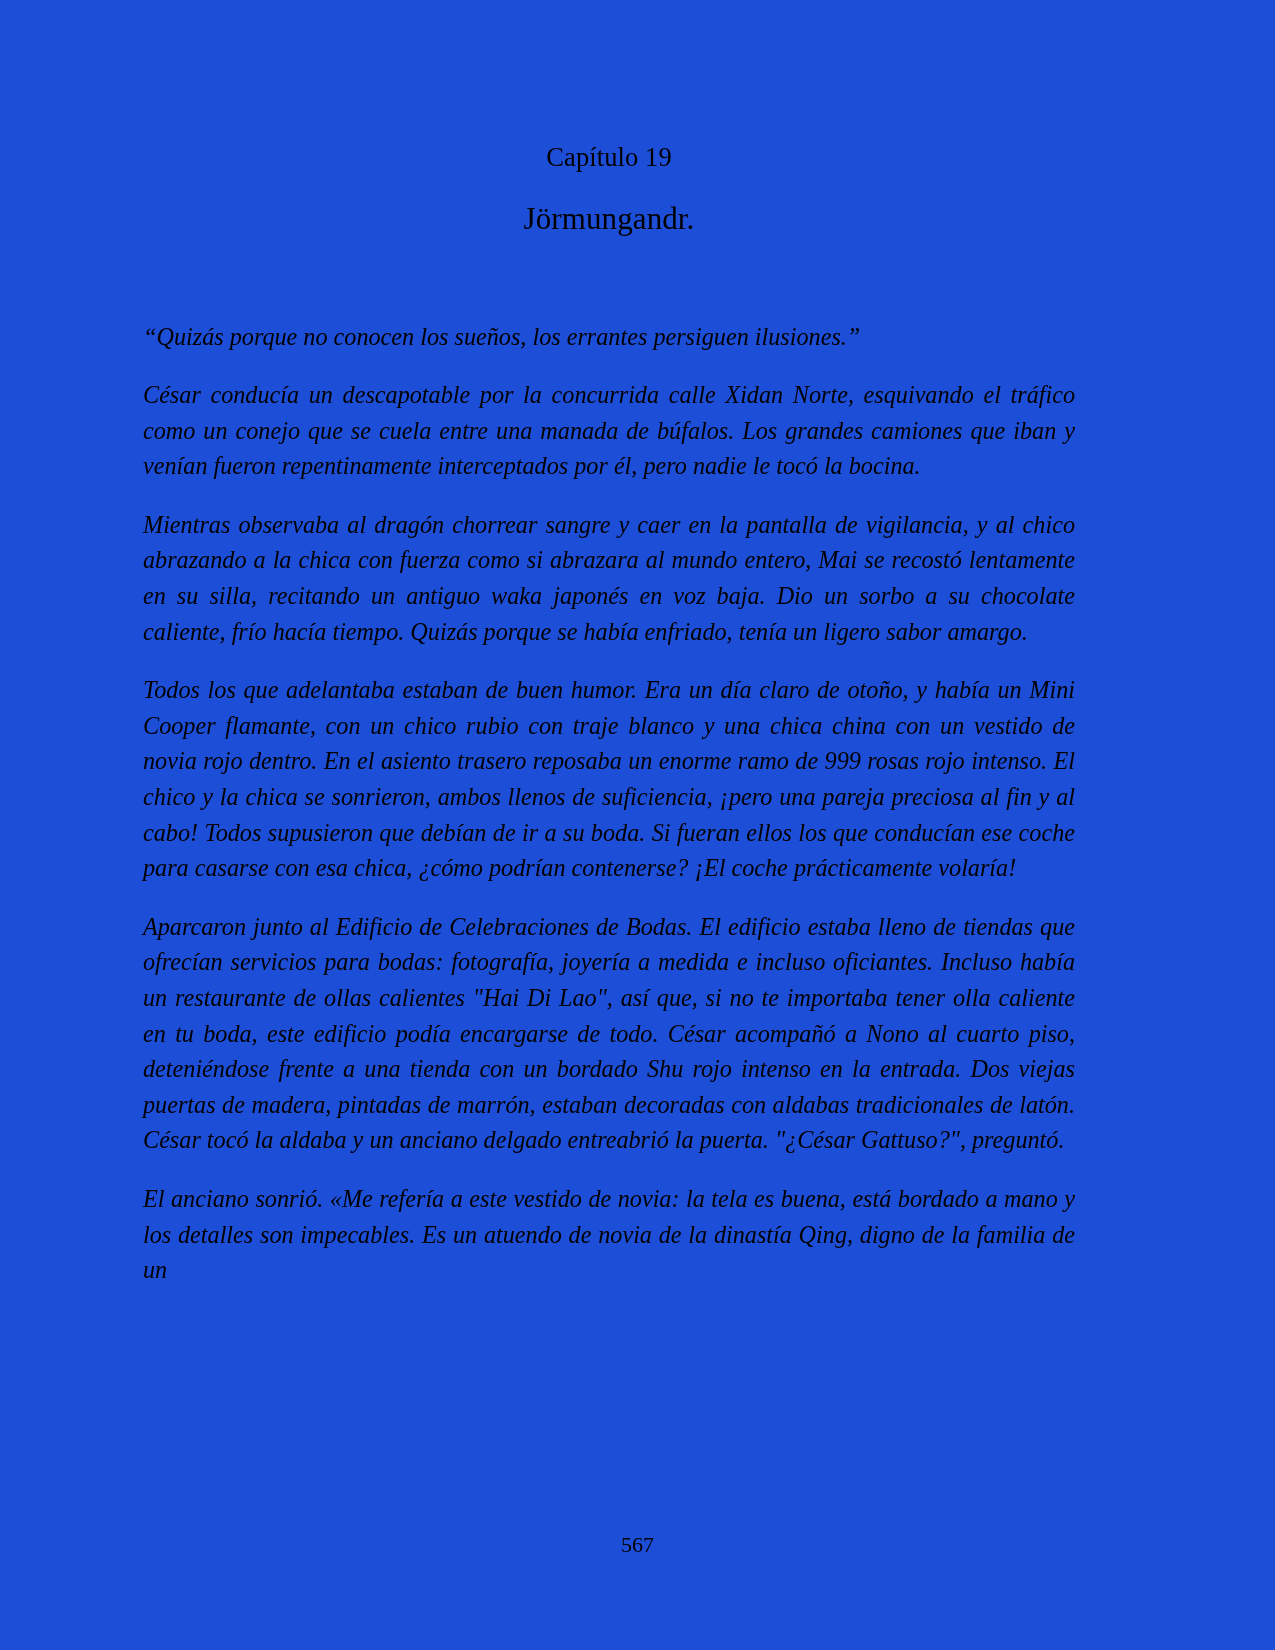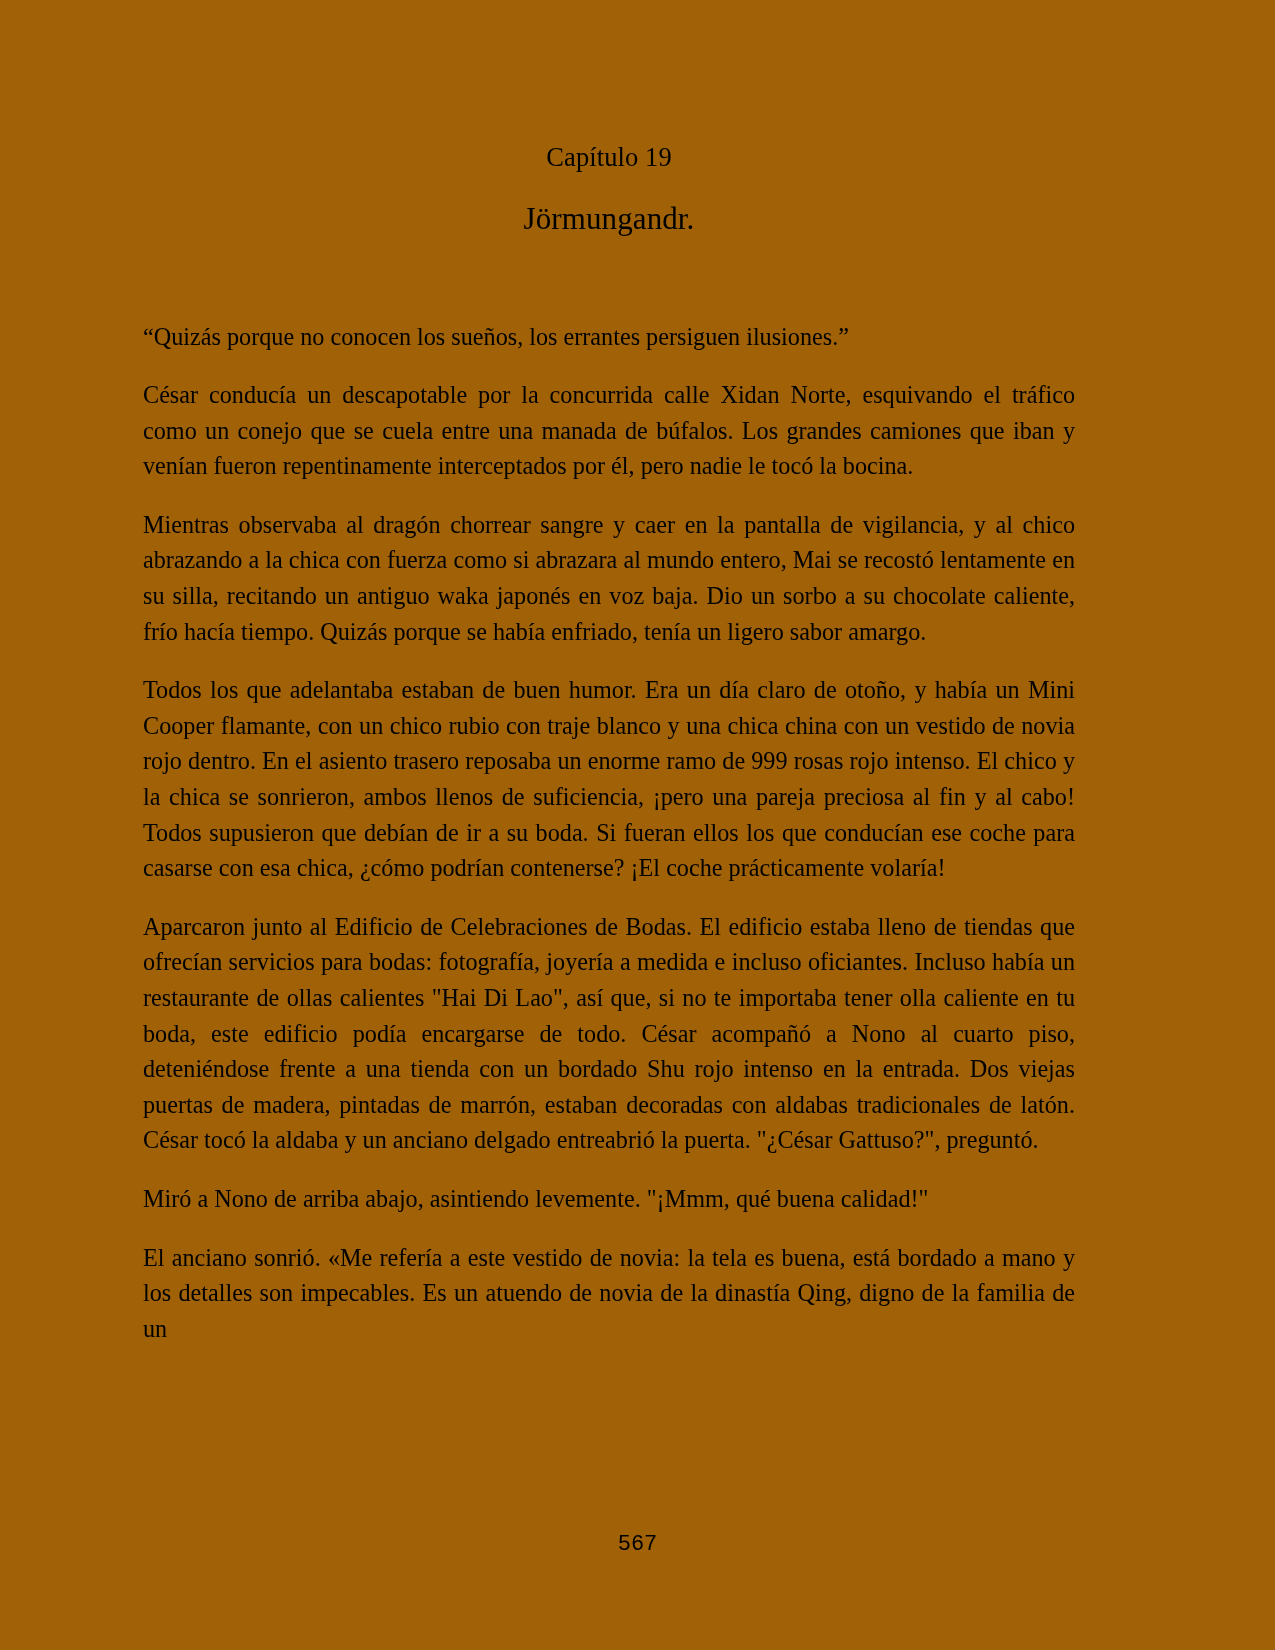--- a/index.html
+++ b/index.html
@@ -11,21 +11,21 @@
   body {
     font-family: "Liberation Serif", "DejaVu Serif", serif;
     color: #000000;
     -webkit-font-smoothing: antialiased;
   }
   .page {
     position: relative;
     width: 1275px;
     height: 1650px;
     margin: 0 auto;
-    background: #a16207;
+    background: #1d4ed8;
     box-sizing: border-box;
     overflow: hidden;
   }
   .content {
     position: absolute;
     left: 143px;
     top: 0;
     width: 932px;
   }
   
@@ -42,20 +42,21 @@
   .chapter-title {
     font-size: 31px;
     line-height: 1.34;
     margin-top: 23px;
     letter-spacing: 0.1px;
     white-space: nowrap;
   }
   
   .body-copy {
     margin-top: 79px;
+    font-style: italic;
   }
   p.para {
     font-size: 24.2px;
     line-height: 35.6px;
     text-align: justify;
     text-justify: inter-word;
     margin: 0 0 23px 0;
     hyphens: none;
     -webkit-hyphens: none;
   }
@@ -67,42 +68,40 @@
   }
   
   .folio {
     position: absolute;
     left: 0;
     right: 0;
     top: 1534px;
     text-align: center;
     font-size: 22px;
     line-height: 1;
-    font-family: Liberation Mono, monospace;
   }
 </style>
 </head>
 <body>
 
 <div class="page">
 
   <div class="content">
 
     <header class="chapter-head">
       <div class="chapter-number">Capítulo 19</div>
       <div class="chapter-title">Jörmungandr.</div>
     </header>
 
     <section class="body-copy">
       <p class="para">“Quizás porque no conocen los sueños, los errantes persiguen ilusiones.”</p>
       <p class="para">César conducía un descapotable por la concurrida calle Xidan Norte, esquivando el tráfico como un conejo que se cuela entre una manada de búfalos. Los grandes camiones que iban y venían fueron repentinamente interceptados por él, pero nadie le tocó la bocina.</p>
       <p class="para">Mientras observaba al dragón chorrear sangre y caer en la pantalla de vigilancia, y al chico abrazando a la chica con fuerza como si abrazara al mundo entero, Mai se recostó lentamente en su silla, recitando un antiguo waka japonés en voz baja. Dio un sorbo a su chocolate caliente, frío hacía tiempo. Quizás porque se había enfriado, tenía un ligero sabor amargo.</p>
       <p class="para">Todos los que adelantaba estaban de buen humor. Era un día claro de otoño, y había un Mini Cooper flamante, con un chico rubio con traje blanco y una chica china con un vestido de novia rojo dentro. En el asiento trasero reposaba un enorme ramo de 999 rosas rojo intenso. El chico y la chica se sonrieron, ambos llenos de suficiencia, ¡pero una pareja preciosa al fin y al cabo! Todos supusieron que debían de ir a su boda. Si fueran ellos los que conducían ese coche para casarse con esa chica, ¿cómo podrían contenerse? ¡El coche prácticamente volaría!</p>
       <p class="para">Aparcaron junto al Edificio de Celebraciones de Bodas. El edificio estaba lleno de tiendas que ofrecían servicios para bodas: fotografía, joyería a medida e incluso oficiantes. Incluso había un restaurante de ollas calientes "Hai Di Lao", así que, si no te importaba tener olla caliente en tu boda, este edificio podía encargarse de todo. César acompañó a Nono al cuarto piso, deteniéndose frente a una tienda con un bordado Shu rojo intenso en la entrada. Dos viejas puertas de madera, pintadas de marrón, estaban decoradas con aldabas tradicionales de latón. César tocó la aldaba y un anciano delgado entreabrió la puerta. "¿César Gattuso?", preguntó.</p>
-      <p class="para">Miró a Nono de arriba abajo, asintiendo levemente. "¡Mmm, qué buena calidad!"</p>
       <p class="para last-partial">El anciano sonrió. «Me refería a este vestido de novia: la tela es buena, está bordado a mano y los detalles son impecables. Es un atuendo de novia de la dinastía Qing, digno de la familia de un</p>
     </section>
 
   </div>
 
   <div class="folio">567</div>
 
 </div>
 
 </body></html>

